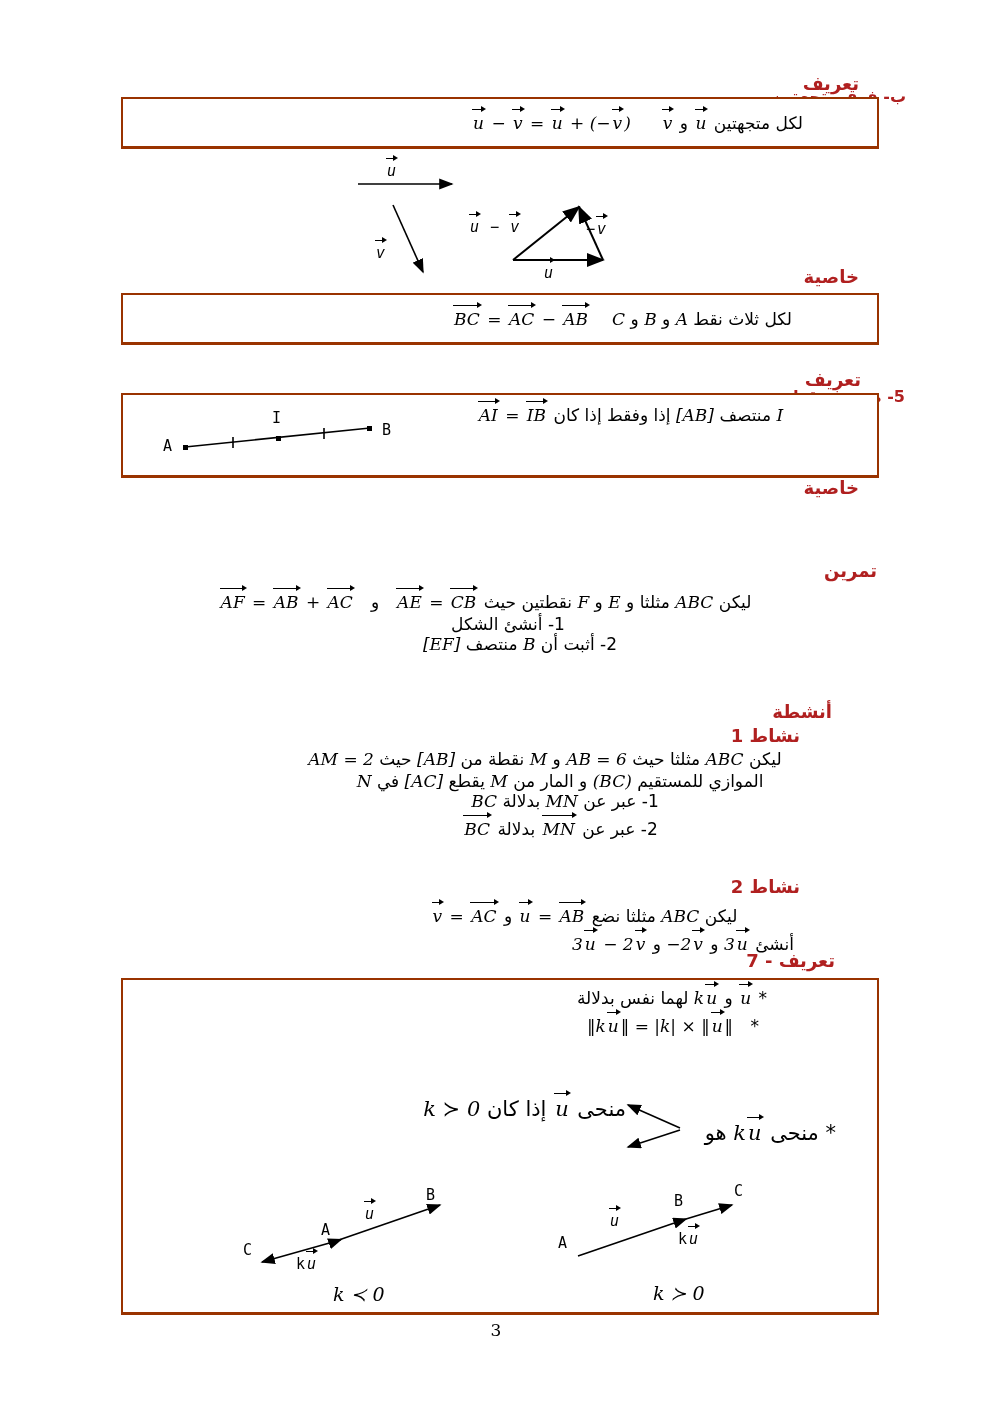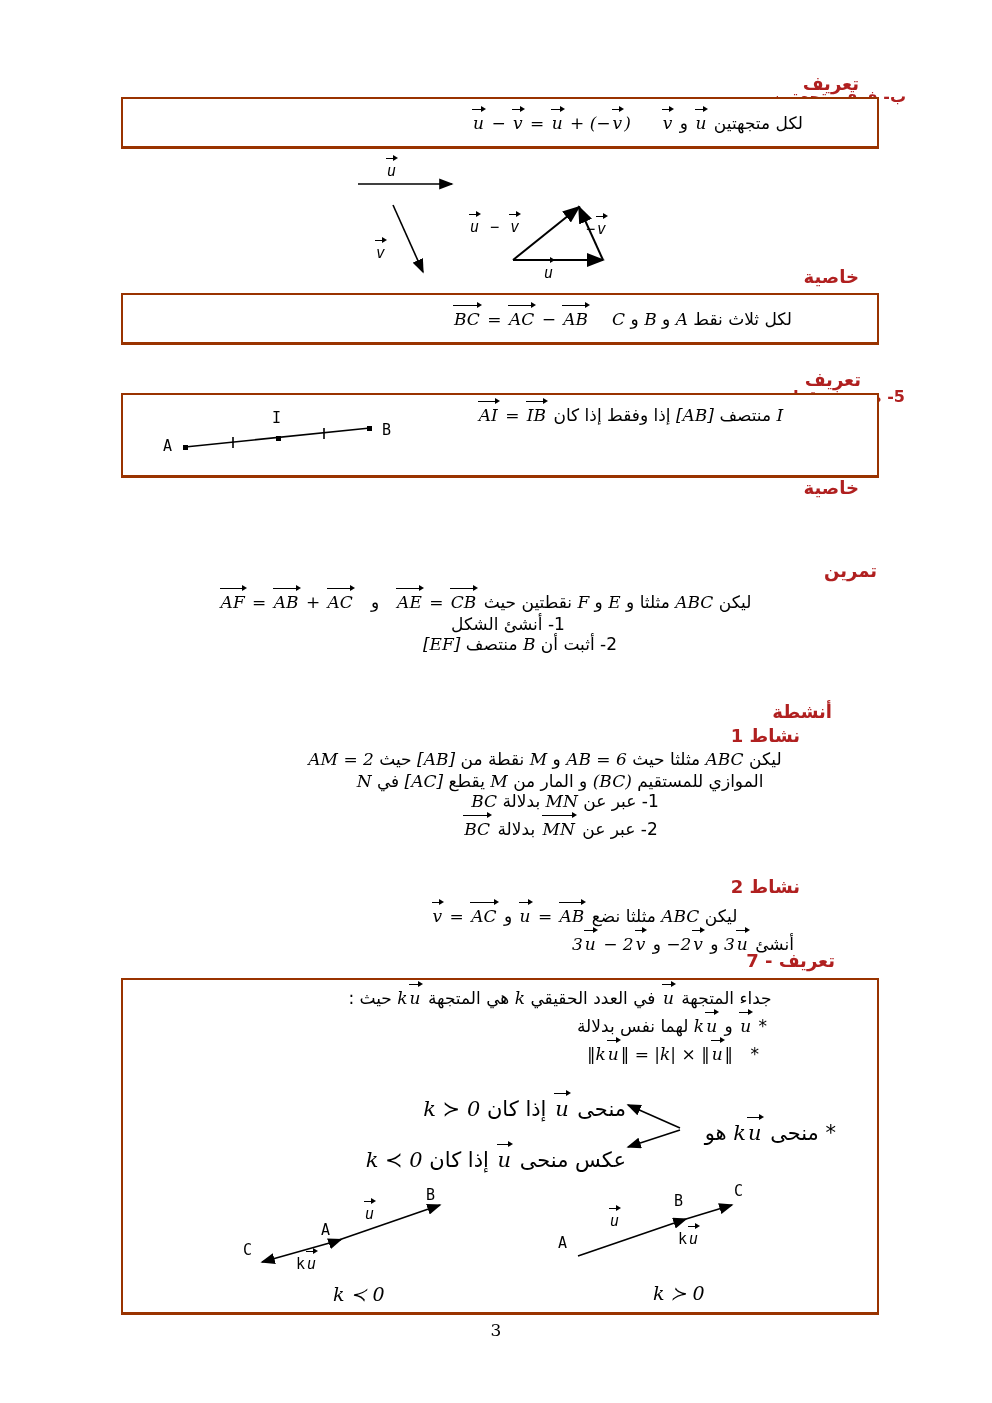--- a/index.html
+++ b/index.html
@@ -107,27 +107,25 @@
 
   <div class="hd" style="top:876px;right:192px">نشاط 2</div>
   <div style="position:absolute;top:898px;left:0;width:938px">
     <div class="line" style="left:115px"><span class="ar">ليكن </span><span class="math" dir="ltr">ABC</span><span class="ar"> مثلثا  نضع </span><span class="math" dir="ltr"><span class="vec">u</span> = <span class="vec">AB</span></span><span class="ar"> و </span><span class="math" dir="ltr"><span class="vec">v</span> = <span class="vec">AC</span></span></div>
     <div class="line" style="left:214px"><span class="ar">أنشئ </span><span class="math" dir="ltr">3<span class="vec">u</span></span><span class="ar"> و </span><span class="math" dir="ltr">−2<span class="vec">v</span></span><span class="ar"> و </span><span class="math" dir="ltr">3<span class="vec">u</span> − 2<span class="vec">v</span></span></div>
   </div>
 
   <div class="hd" style="top:950px;right:157px;direction:ltr">7 - تعريف</div>
 
   <div class="box" style="top:978px;height:337px">
-    <div class="line" style="left:60px"><span class="ar">جداء المتجهة </span><span class="math" dir="ltr"><span class="vec">u</span></span><span class="ar"> في العدد الحقيقي </span><span class="math" dir="ltr">k</span><span class="ar"> هي المتجهة </span><span class="math" dir="ltr">k<span class="vec">u</span></span><span class="ar"> حيث :</span></div>
     <div class="line" style="left:172px"><span class="ar">* </span><span class="math" dir="ltr"><span class="vec">u</span></span><span class="ar"> و </span><span class="math" dir="ltr">k<span class="vec">u</span></span><span class="ar"> لهما نفس بدلالة</span></div>
     <div class="line" style="left:173px"><span class="ar">* </span><span class="gap" style="width: 12px;"></span><span class="math" dir="ltr">‖k<span class="vec">u</span>‖ = |k| × ‖<span class="vec">u</span>‖</span></div>
 
     <div class="absline" style="right:41px;top:133px"><span class="ar">* منحى </span><span class="math" dir="ltr">k<span class="vec">u</span></span><span class="ar"> هو</span></div>
     <div class="absline" style="right:251px;top:109px"><span class="ar">منحى </span><span class="math" dir="ltr"><span class="vec">u</span></span><span class="ar"> إذا كان </span><span class="math" dir="ltr">k ≻ 0</span></div>
-    <div class="absline" style="right:251px;top:160px"><span class="ar">عكس منحى </span><span class="math" dir="ltr"><span class="vec">u</span></span><span class="ar"> إذا كان </span><span class="math" dir="ltr">k ≺ 0</span></div>
     <svg class="diag" style="left:498px;top:118px" width="64" height="58">
       <line class="st" x1="59" y1="30" x2="7" y2="7" marker-end="url(#ah)"></line>
       <line class="st" x1="59" y1="32" x2="7" y2="49" marker-end="url(#ah)"></line>
     </svg>
 
     <div class="diag" style="left:115px;top:205px;width:280px;height:130px">
       <svg width="280" height="130">
         <line class="st" x1="95" y1="57" x2="202" y2="20" marker-end="url(#ah)"></line>
         <line class="st" x1="95" y1="57" x2="24" y2="77" marker-end="url(#ah)"></line>
         <line class="st" x1="96" y1="57" x2="103" y2="54.5" marker-end="url(#ah)"></line>

